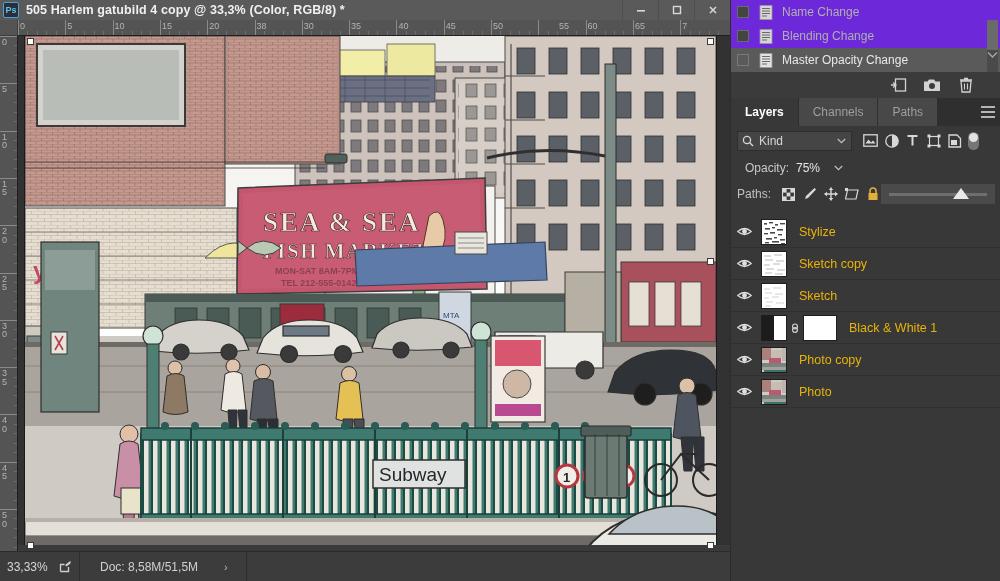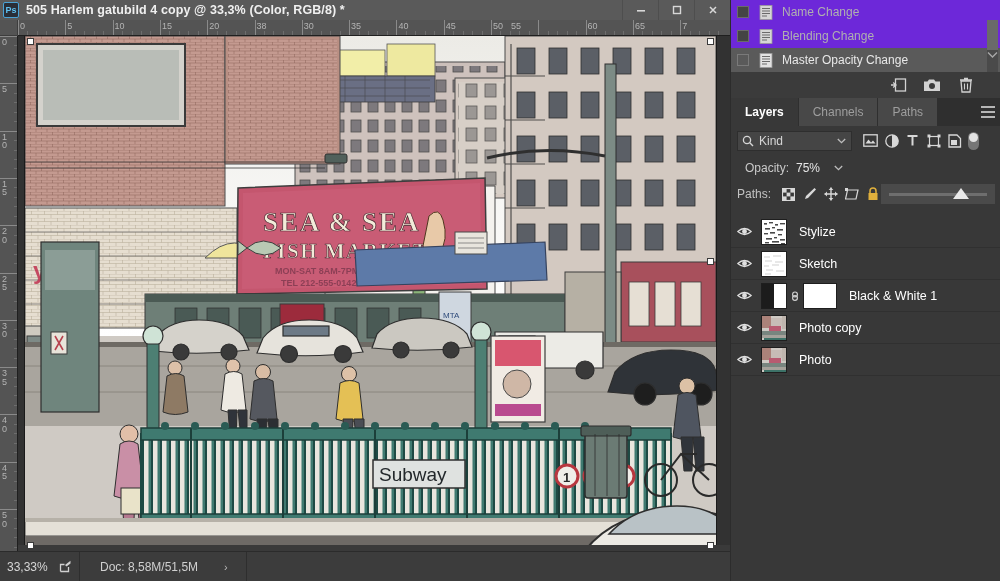--- a/index.html
+++ b/index.html
@@ -210,21 +210,21 @@
   .lthumb{
     width:26px; height:26px; background:#fff; border:1px solid #1e1e1e;
     margin-left:4px; flex:0 0 auto; overflow:hidden; position:relative;
   }
   .layer-row.selected .lthumb{ outline:2px solid #e0e0e0; outline-offset:0px; }
   .lthumb svg{ display:block; }
   .link-ico{ width:16px; display:flex; align-items:center; justify-content:center; color:#d2d2d2; }
   .mask-thumb{
     width:34px; height:26px; background:#ffffff; border:1px solid #1e1e1e; flex:0 0 auto;
   }
-  .lname{ font-size:12.5px; color:#ffffff; margin-left:12px; white-space:nowrap; }
+  .lname{ font-size:12.5px; color:#eab308; margin-left:12px; white-space:nowrap; }
   .layer-row.selected .lname{ color:#ffffff; }
   .adj-thumb{
     width:26px; height:26px; border:1px solid #1e1e1e; margin-left:4px; flex:0 0 auto;
     background:linear-gradient(to right,#1c1c1c 0%,#1c1c1c 50%,#ffffff 50%,#ffffff 100%);
   }
 </style>
 </head>
 <body>
 
 <div id="app">
@@ -313,21 +313,21 @@
       <div class="rh-tick" style="left: 444.62px; height: 4px; top: 11px;"></div>
       <div class="rh-tick" style="left: 454.08px; height: 4px; top: 11px;"></div>
       <div class="rh-tick" style="left: 463.54px; height: 4px; top: 11px;"></div>
       <div class="rh-tick major" style="left: 473px;"></div>
       <div class="rh-lbl" style="left: 473px;">50</div>
       <div class="rh-tick" style="left: 482.46px; height: 4px; top: 11px;"></div>
       <div class="rh-tick" style="left: 491.92px; height: 4px; top: 11px;"></div>
       <div class="rh-tick" style="left: 501.38px; height: 4px; top: 11px;"></div>
       <div class="rh-tick" style="left: 510.84px; height: 4px; top: 11px;"></div>
       <div class="rh-tick major" style="left: 520.3px;"></div>
-      <div class="rh-lbl" style="left: 491px;">55</div>
+      <div class="rh-lbl" style="left: 539px;">55</div>
       <div class="rh-tick" style="left: 529.76px; height: 4px; top: 11px;"></div>
       <div class="rh-tick" style="left: 539.22px; height: 4px; top: 11px;"></div>
       <div class="rh-tick" style="left: 548.68px; height: 4px; top: 11px;"></div>
       <div class="rh-tick" style="left: 558.14px; height: 4px; top: 11px;"></div>
       <div class="rh-tick major" style="left: 567.6px;"></div>
       <div class="rh-lbl" style="left: 567.6px;">60</div>
       <div class="rh-tick" style="left: 577.06px; height: 4px; top: 11px;"></div>
       <div class="rh-tick" style="left: 586.52px; height: 4px; top: 11px;"></div>
       <div class="rh-tick" style="left: 595.98px; height: 4px; top: 11px;"></div>
       <div class="rh-tick" style="left: 605.44px; height: 4px; top: 11px;"></div>
@@ -977,20 +977,37 @@
                 <rect x="18" y="19" width="5" height="1.6"></rect>
                   <rect x="3" y="22" width="4" height="1.4"></rect>
                 <rect x="10" y="21" width="7" height="1.6"></rect>
                   <rect x="19" y="23" width="4" height="1.4"></rect>
               </g>
             </svg>
           </div>
           <div class="lname">Stylize</div>
         </div>
 
+        <div class="layer-row">
+          <div class="eye">
+            <svg width="15" height="11" viewBox="0 0 15 11">
+              <path d="M0.8 5.5 Q7.5 -0.5 14.2 5.5 Q7.5 11.5 0.8 5.5 Z" fill="none" stroke="#e0e0e0" stroke-width="1.2"></path>
+              <circle cx="7.5" cy="5.5" r="2.4" fill="#e0e0e0"></circle>
+            </svg>
+          </div>
+          <div class="lthumb">
+            <svg width="26" height="26" viewBox="0 0 26 26">
+              <rect width="26" height="26" fill="#ffffff"></rect>
+              <g stroke="#9b9b9b" stroke-width="0.7">
+                <path d="M2 4 H9 M12 3 H20 M3 8 H11 M14 9 H22 M2 13 H8 M11 12 H18 M4 17 H12 M15 18 H23 M3 21 H10 M13 22 H21"></path>
+              </g>
+            </svg>
+          </div>
+          <div class="lname">Sketch copy</div>
+        </div>
 
         <div class="layer-row">
           <div class="eye">
             <svg width="15" height="11" viewBox="0 0 15 11">
               <path d="M0.8 5.5 Q7.5 -0.5 14.2 5.5 Q7.5 11.5 0.8 5.5 Z" fill="none" stroke="#e0e0e0" stroke-width="1.2"></path>
               <circle cx="7.5" cy="5.5" r="2.4" fill="#e0e0e0"></circle>
             </svg>
           </div>
           <div class="lthumb">
             <svg width="26" height="26" viewBox="0 0 26 26">

